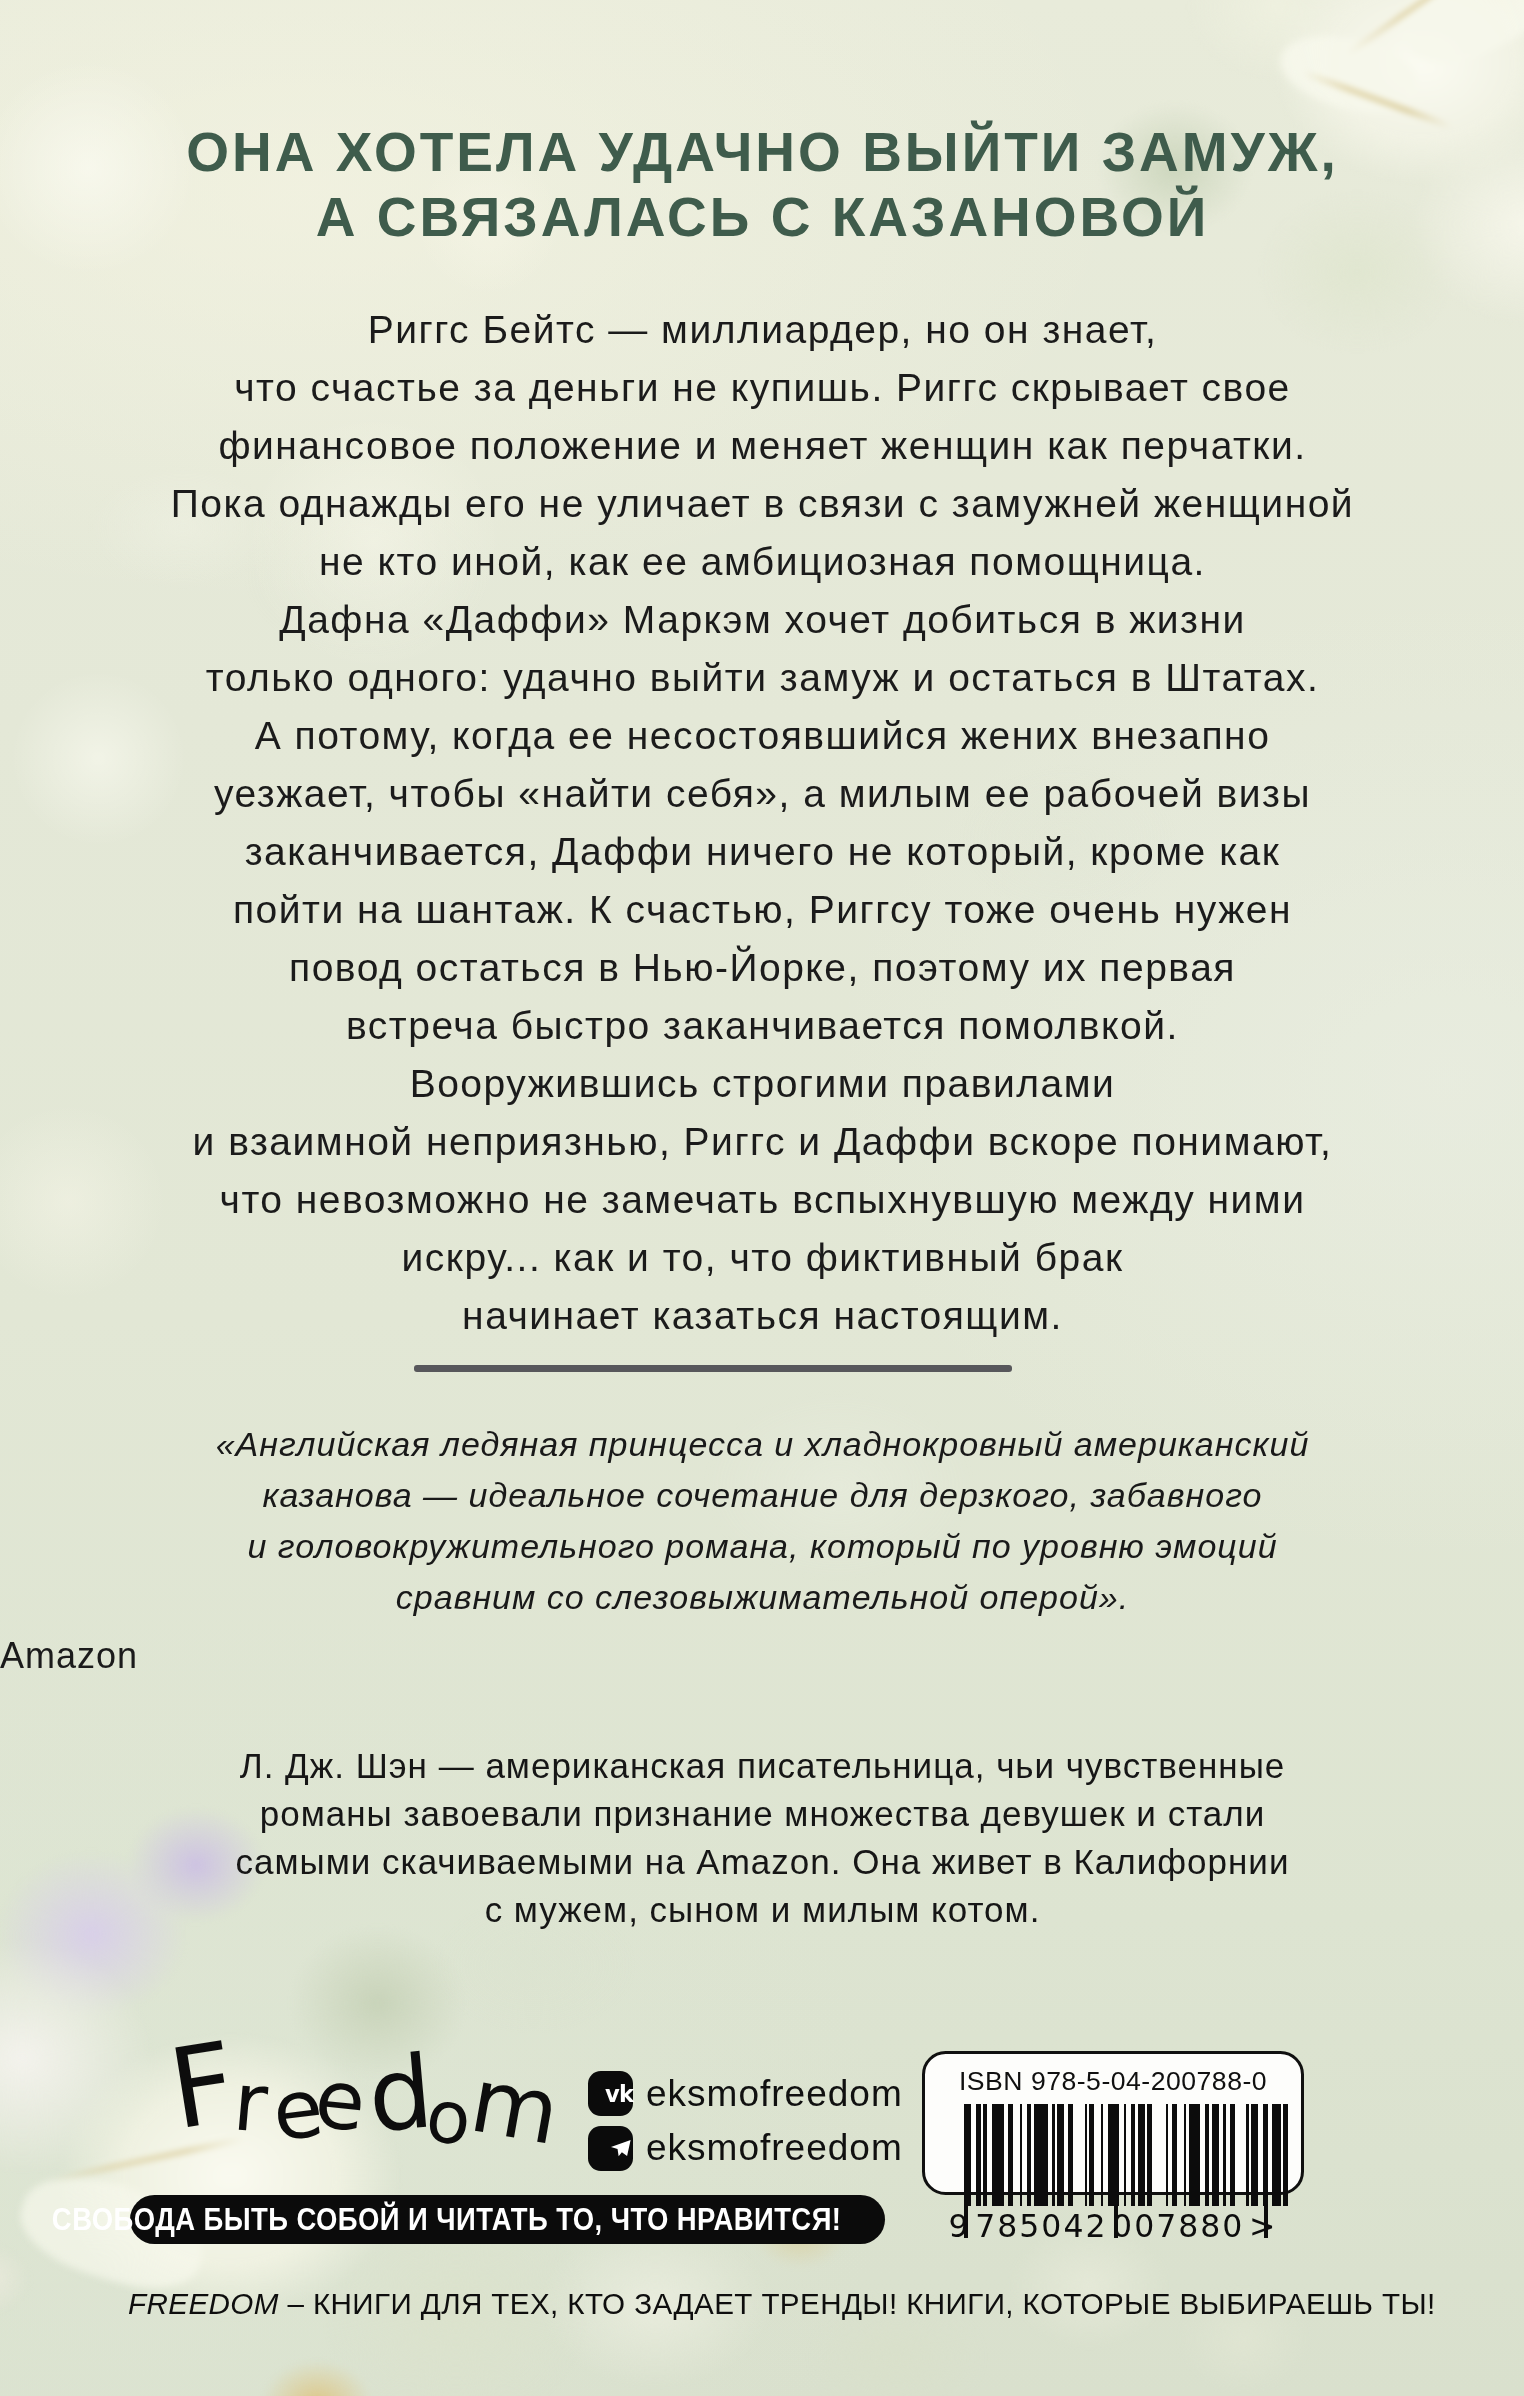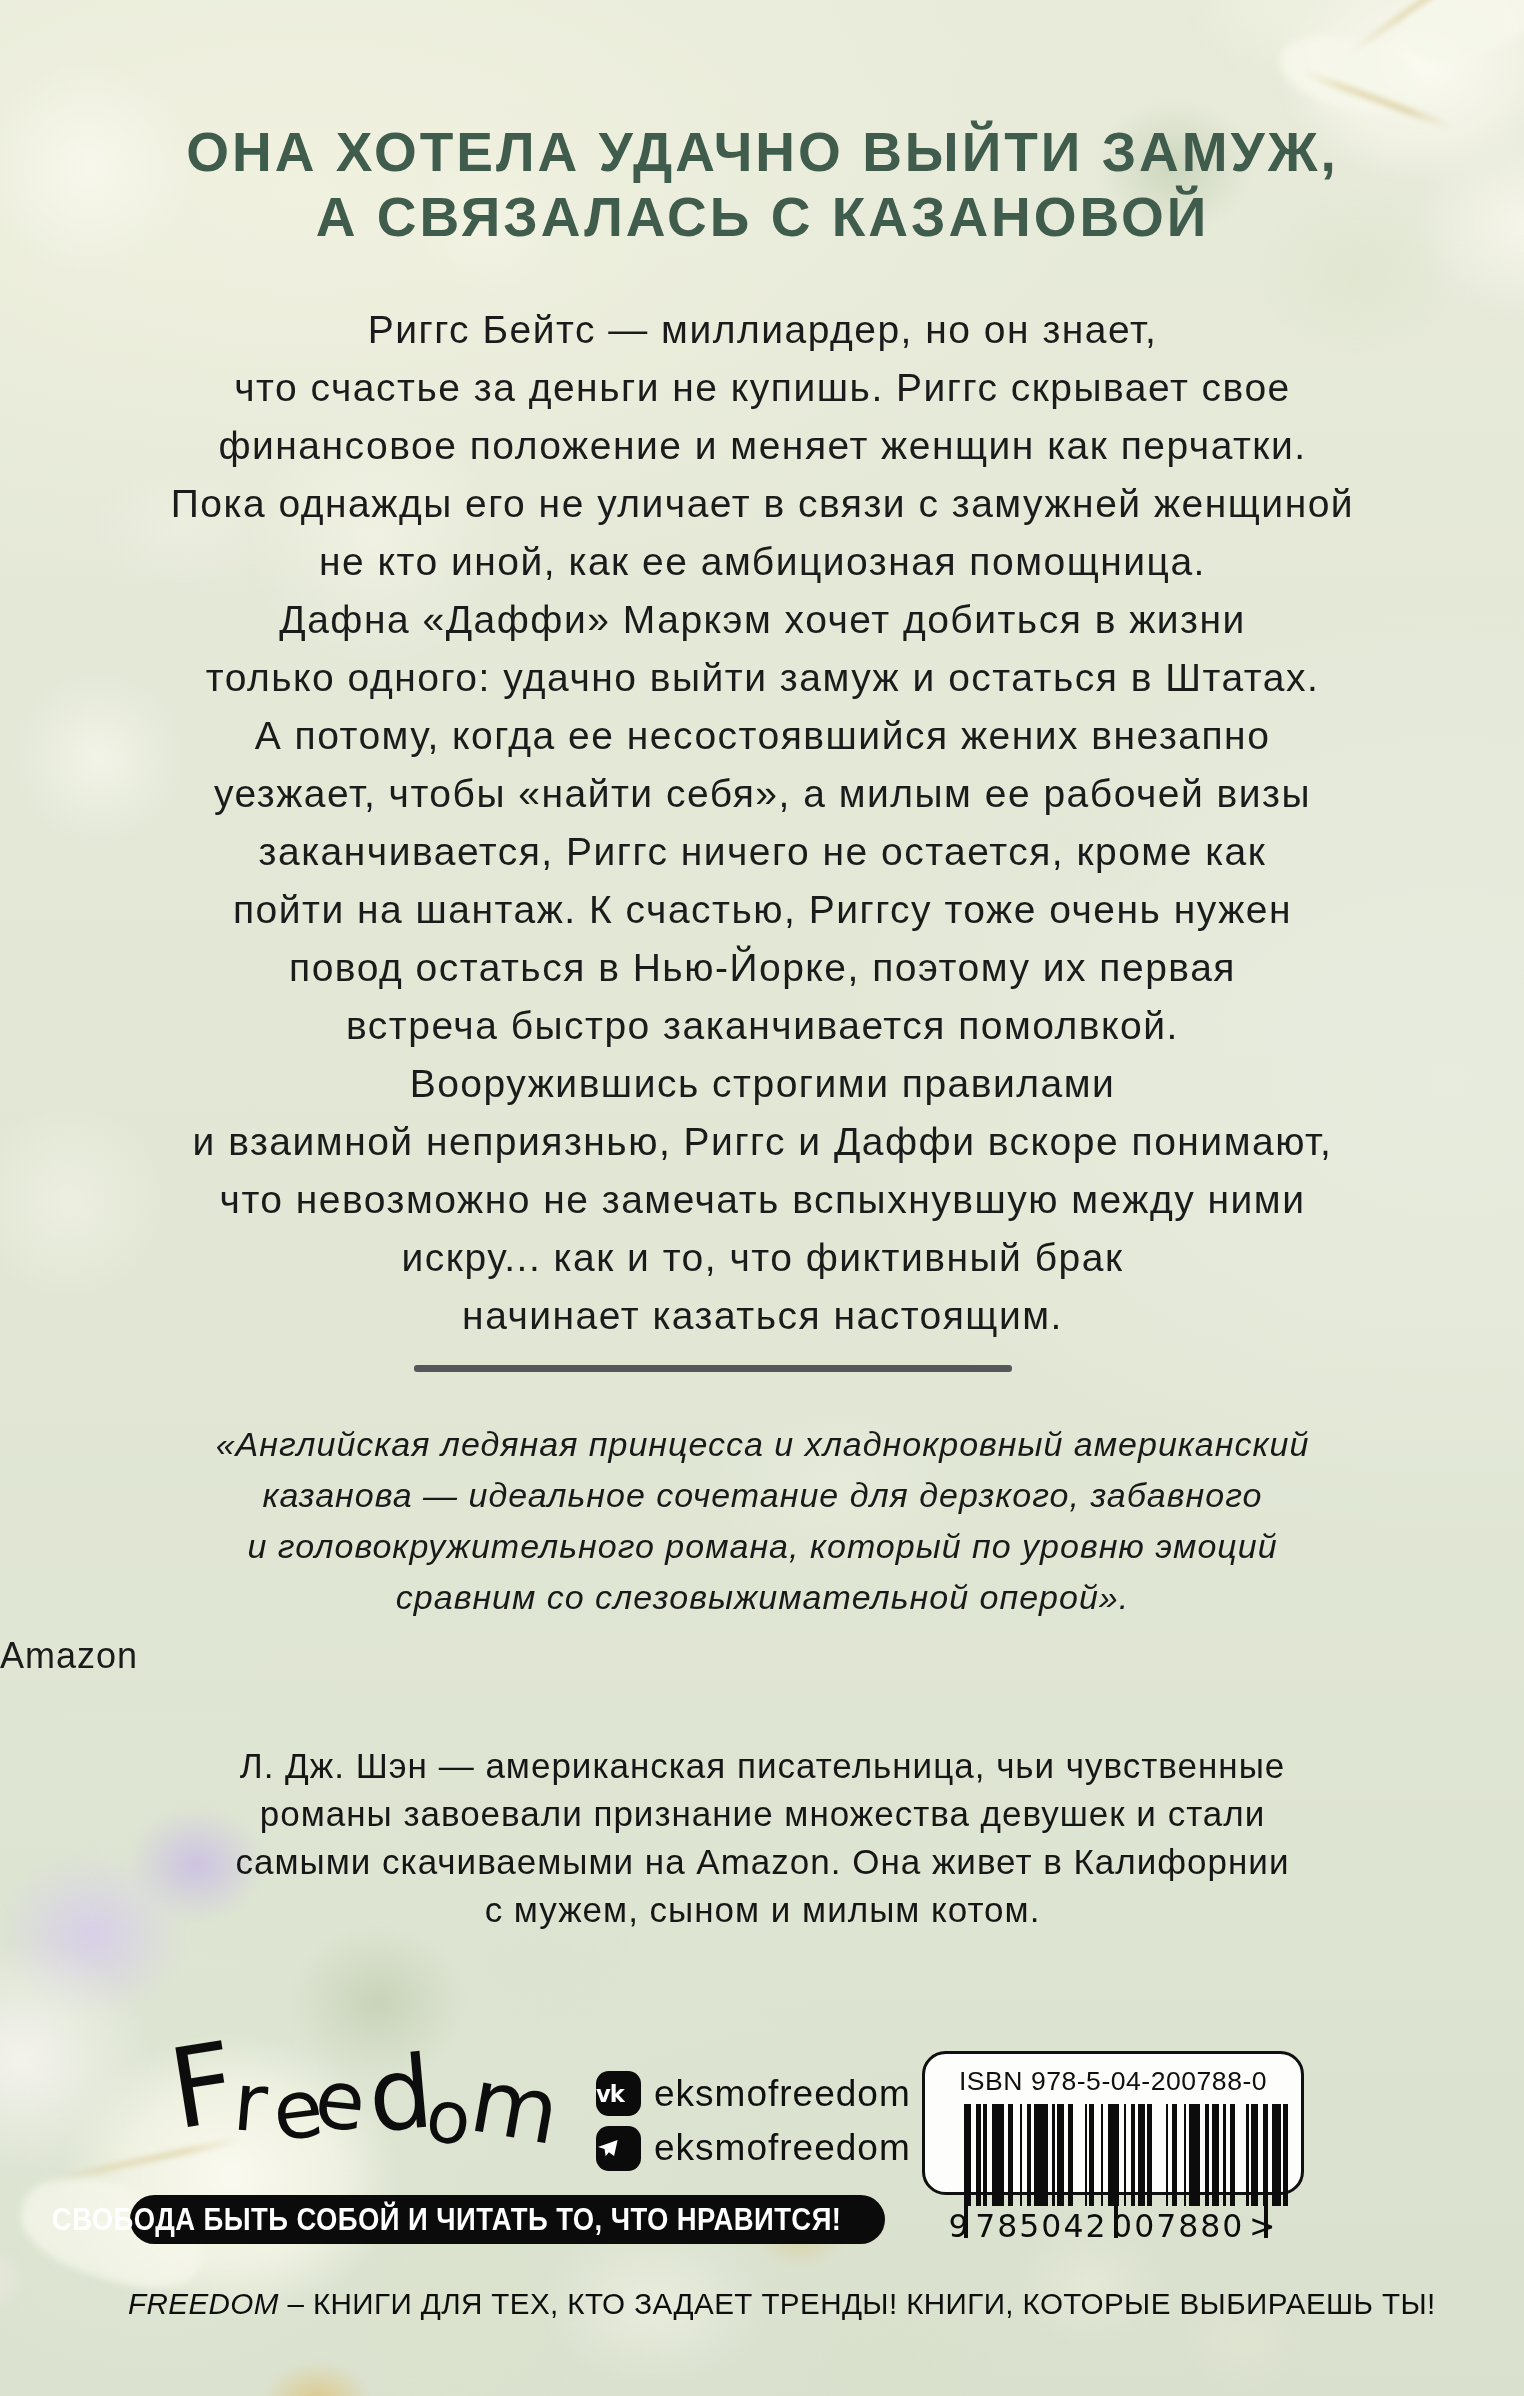--- a/index.html
+++ b/index.html
@@ -100,21 +100,21 @@
     position:absolute; left:172px; top:2037px; width:394px; height:148px;
     font-family:"DejaVu Sans", sans-serif; color:#0d0d0d; font-size:85px;
     display:flex; align-items:flex-start;
   }
   .logo span{display:inline-block; line-height:1;}
 
   .social{position:absolute; left:588px; top:2071px; display:flex; flex-direction:column; gap:9.9px;}
   .social-row{display:flex; align-items:center;}
   .badge{
     width:45px; height:45px; background:#0b0b0b; border-radius:12.8px;
-    display:flex; align-items:center; justify-content:flex-start; flex:0 0 auto;margin-left:8px;
+    display:flex; align-items:center; justify-content:flex-end; flex:0 0 auto;
   }
   .vk-glyph{color:#fff; font-weight:bold; font-size:22.7px; font-family:"DejaVu Sans", sans-serif; letter-spacing:-1px;}
   .handle{margin-left:13px; font-size:37px; color:#101010; letter-spacing:1px;}
 
   .banner{
     position:absolute; left:130px; top:2195px; width:755px; height:49px;
     background:#0b0b0b; border-radius:25.6px;
     display:flex; align-items:center; justify-content:flex-end;
   }
   .banner span{
@@ -174,21 +174,21 @@
   <div class="synopsis">
       <div>Риггс Бейтс — миллиардер, но он знает,</div>
       <div>что счастье за деньги не купишь. Риггс скрывает свое</div>
       <div>финансовое положение и меняет женщин как перчатки.</div>
       <div>Пока однажды его не уличает в связи с замужней женщиной</div>
       <div>не кто иной, как ее амбициозная помощница.</div>
       <div>Дафна «Даффи» Маркэм хочет добиться в жизни</div>
       <div>только одного: удачно выйти замуж и остаться в Штатах.</div>
       <div>А потому, когда ее несостоявшийся жених внезапно</div>
       <div>уезжает, чтобы «найти себя», а милым ее рабочей визы</div>
-      <div>заканчивается, Риггс ничего не остается, кроме как</div>
+      <div>заканчивается, Даффи ничего не который, кроме как</div>
       <div>пойти на шантаж. К счастью, Риггсу тоже очень нужен</div>
       <div>повод остаться в Нью-Йорке, поэтому их первая</div>
       <div>встреча быстро заканчивается помолвкой.</div>
       <div>Вооружившись строгими правилами</div>
       <div>и взаимной неприязнью, Риггс и Даффи вскоре понимают,</div>
       <div>что невозможно не замечать вспыхнувшую между ними</div>
       <div>искру... как и то, что фиктивный брак</div>
       <div>начинает казаться настоящим.</div>
     </div>
 

